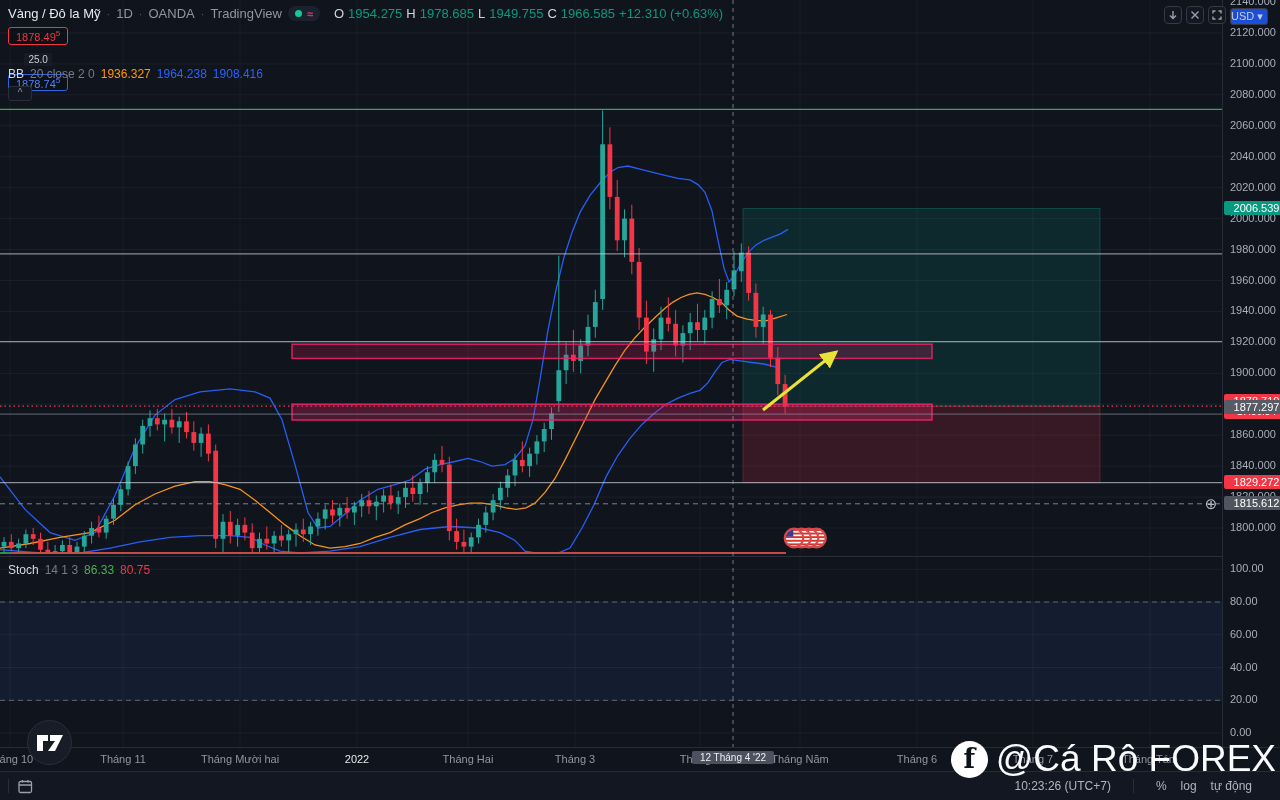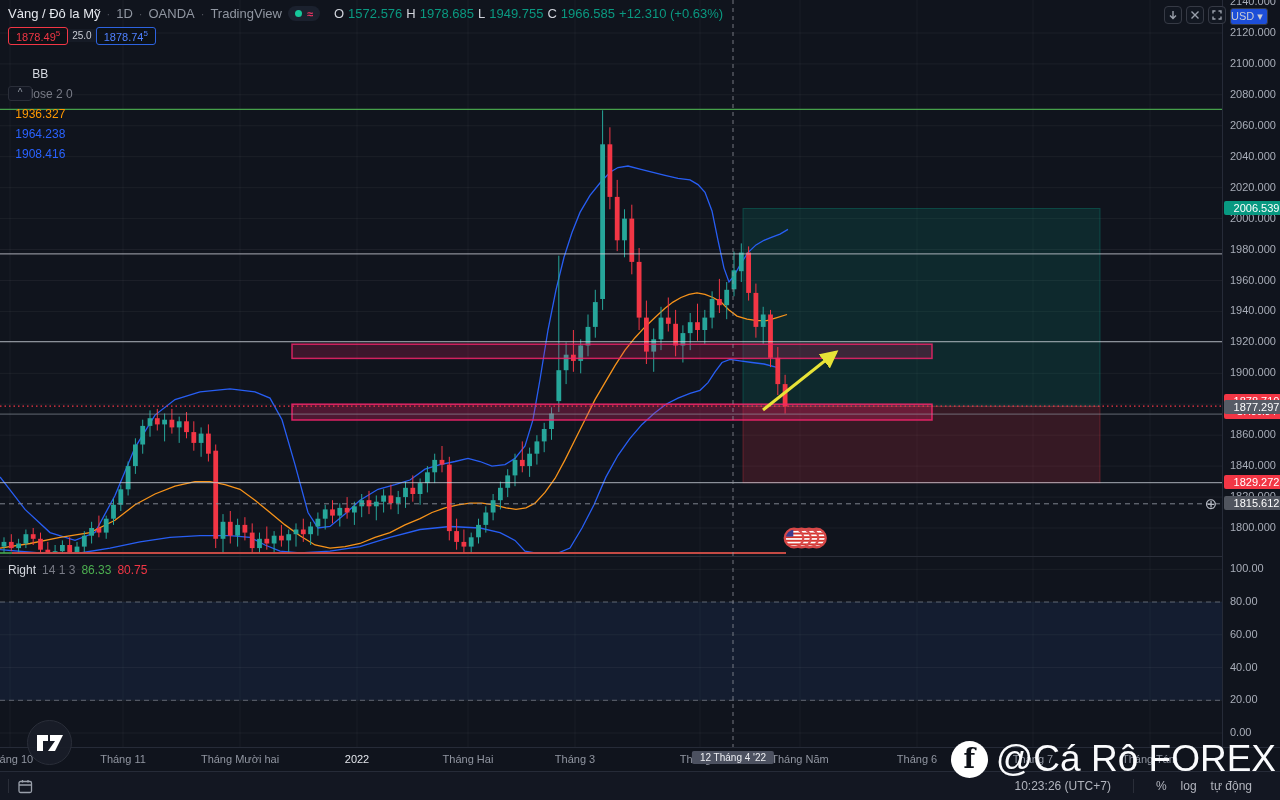--- a/index.html
+++ b/index.html
@@ -24,21 +24,21 @@
   .ohlc .l { color:#d1d4dc; }
   .ohlc .v { color:#0a9981; }
   .lg-row2 { top:27px; }
   .qbox { border:1px solid; border-radius:3px; padding:1px 7px; font-size:11px; background:rgba(12,15,22,.7); }
   .qbox sup { font-size:8px; }
   .sell { color:#f23645; border-color:#f23645; }
   .buy  { color:#4f80ff; border-color:#2d63e0; }
   .spread { background:#161b26; color:#c9ccd4; font-size:10px; padding:1px 4px; }
   .lg-ind { font-size:12px; }
   .lg-row3 { top:49px; }
-  .lg-row4 { top:67px;flex-direction:column; }
+  .lg-row4 { top:67px; }
   .iname { color:#d6d9e0; }
   .iparam { color:#787b86; }
   .chev {
     position:absolute; left:8px; top:86px; width:24px; height:15px; z-index:12;
     border:1px solid #2a2e39; border-radius:3px; background:#131722;
     color:#9096a1; font-size:10px; line-height:12px; text-align:center; cursor:pointer;
   }
   .lg-stoch { top:563px; }
   .stk { color:#4caf50; } .std { color:#f23645; }
   
@@ -433,48 +433,48 @@
     <span class="dot-sep">·</span>
     <span class="dim">OANDA</span>
     <span class="dot-sep">·</span>
     <span class="dim">TradingView</span>
     <span class="pill">
       <span class="gdot"></span>
       <span class="wave">≈</span>
     </span>
     <span class="ohlc">
       <span class="l">O</span>
-        <span class="v">1572.576</span>
+        <span class="v">1954.275</span>
       <span class="l">H</span>
         <span class="v">1978.685</span>
       <span class="l">L</span>
         <span class="v">1949.755</span>
       <span class="l">C</span>
         <span class="v">1966.585</span>
       <span class="v">+12.310 (+0.63%)</span>
     </span>
   </div>
 
-  <div class="legend lg-row2" style="gap:0;">
+  <div class="legend lg-row2" style="gap:8px;flex-direction:column;">
     <span class="qbox sell"><span>1878.49</span><sup>5</sup></span>
     <span class="spread">25.0</span>
     <span class="qbox buy"><span>1878.74</span><sup>5</sup></span>
   </div>
 
   <div class="legend lg-row4 lg-ind">
     <span class="iname">BB</span>
     <span class="iparam">20 close 2 0</span>
     <span style="color:#ff9800">1936.327</span>
     <span style="color:#2962ff">1964.238</span>
     <span style="color:#2962ff">1908.416</span>
   </div>
   <div class="chev">^</div>
 
   <div class="legend lg-stoch lg-ind">
-    <span class="iname">Right</span>
+    <span class="iname">Stoch</span>
     <span class="iparam">14 1 3</span>
     <span class="stk">86.33</span>
     <span class="std">80.75</span>
   </div>
 
   <div id="float-btns">
     <div class="fbtn">
       <svg width="12" height="12">
           <path d="M6 2 V9 M3 6.5 L6 9.5 L9 6.5"></path>
         </svg>

